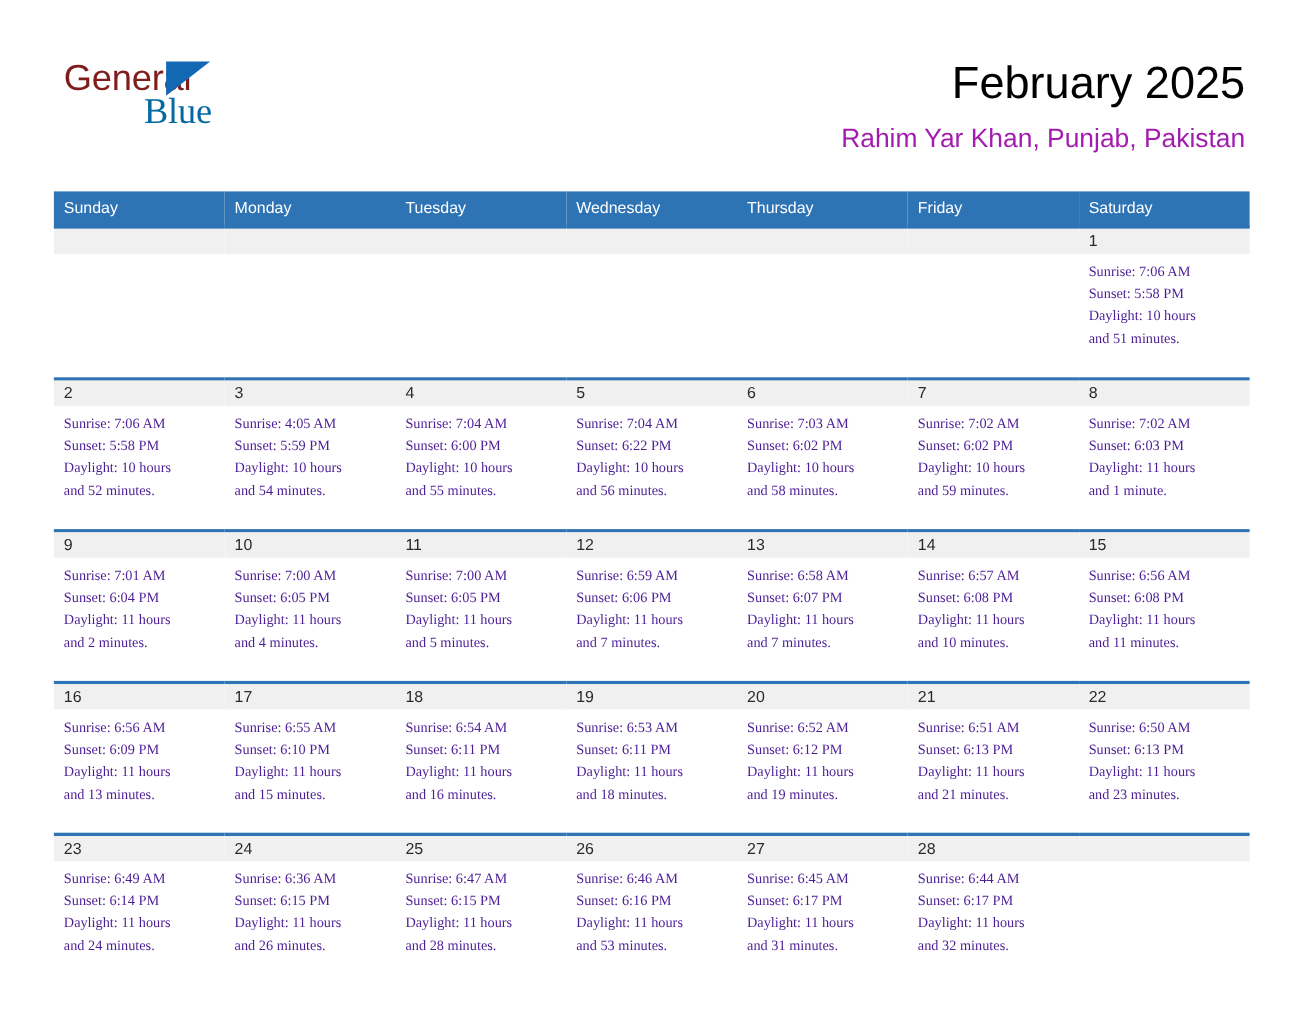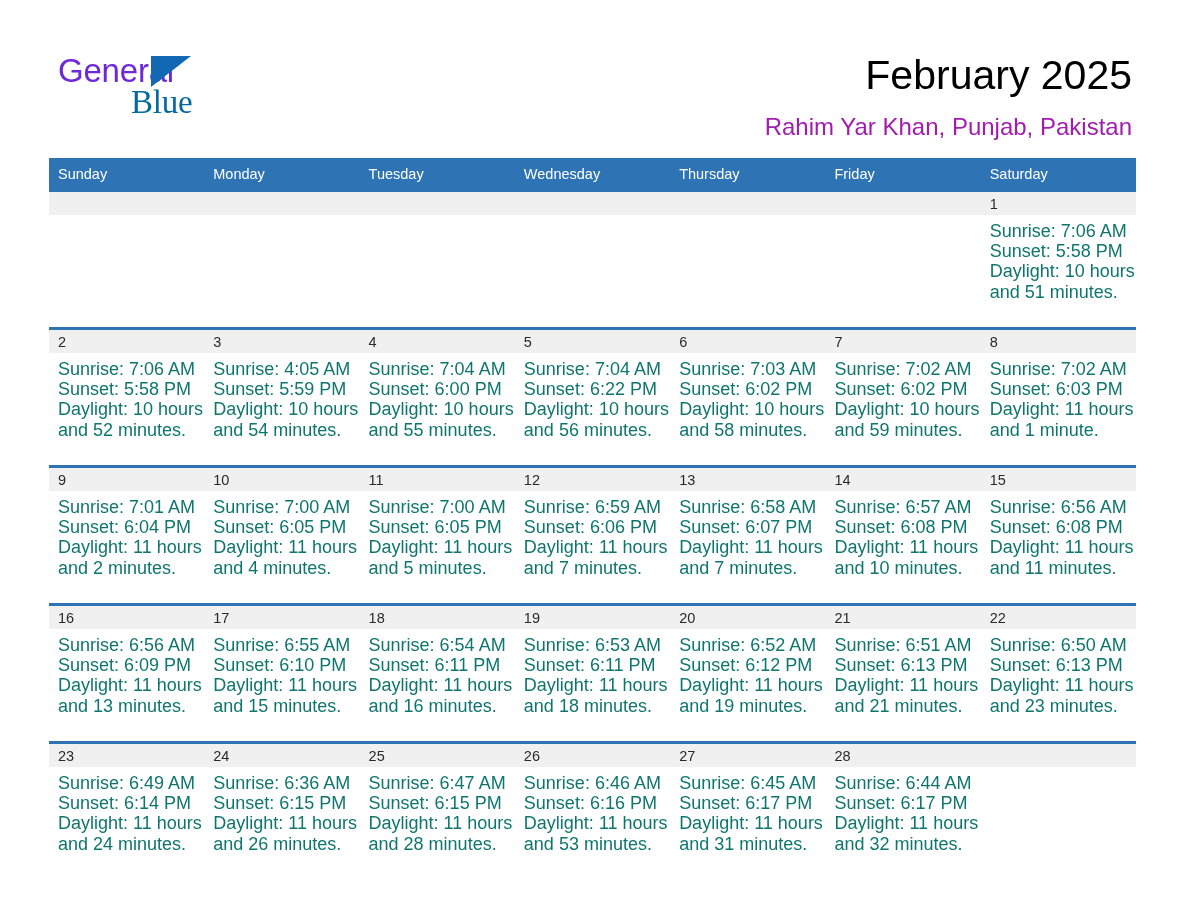--- a/index.html
+++ b/index.html
@@ -35,21 +35,21 @@
     top: 52px;
     width: 220px;
     height: 70px;
   }
   .logo-general {
     position: absolute;
     left: 0;
     top: 0;
     font-size: 33px;
     letter-spacing: -0.2px;
-    color: #6d28d9;
+    color: #7f1d1d;
     font-family: "Liberation Sans", sans-serif;
   }
   .logo-tri {
     position: absolute;
     left: 93px;
     top: 4px;
     width: 0;
     height: 0;
     border-left: 40px solid #1268b3;
     border-bottom: 31px solid transparent;
@@ -86,20 +86,21 @@
   .cal {
     position: absolute;
     left: 49px;
     top: 158px;
     width: 1087px;
   }
   table.grid {
     border-collapse: collapse;
     table-layout: fixed;
     width: 1087px;
+    margin-top: 16px;
   }
   table.grid col { width: 155.28px; }
 
   thead th {
     background: #2e74b5;
     color: #ffffff;
     font-size: 14.5px;
     font-weight: normal;
     text-align: left;
     padding: 7px 0 7px 9px;
@@ -126,23 +127,24 @@
     height: 23px;
     padding: 2px 0 0 9px;
     box-sizing: border-box;
     font-size: 14.5px;
     color: #2a2a2a;
     line-height: 21px;
   }
   .cell.empty .daynum-band { color: transparent; }
   .details {
     padding: 6px 6px 0 9px;
-    font-size: 18px;
+    font-size: 13px;
     line-height: 20.2px;
-    color: #0f766e;
+    color: #4c1d95;
+    font-family: Liberation Serif, serif;
   }
   .details div { white-space: nowrap; }
 </style>
 </head>
 <body>
 
 <div class="page">
 
   <div class="top">
 

